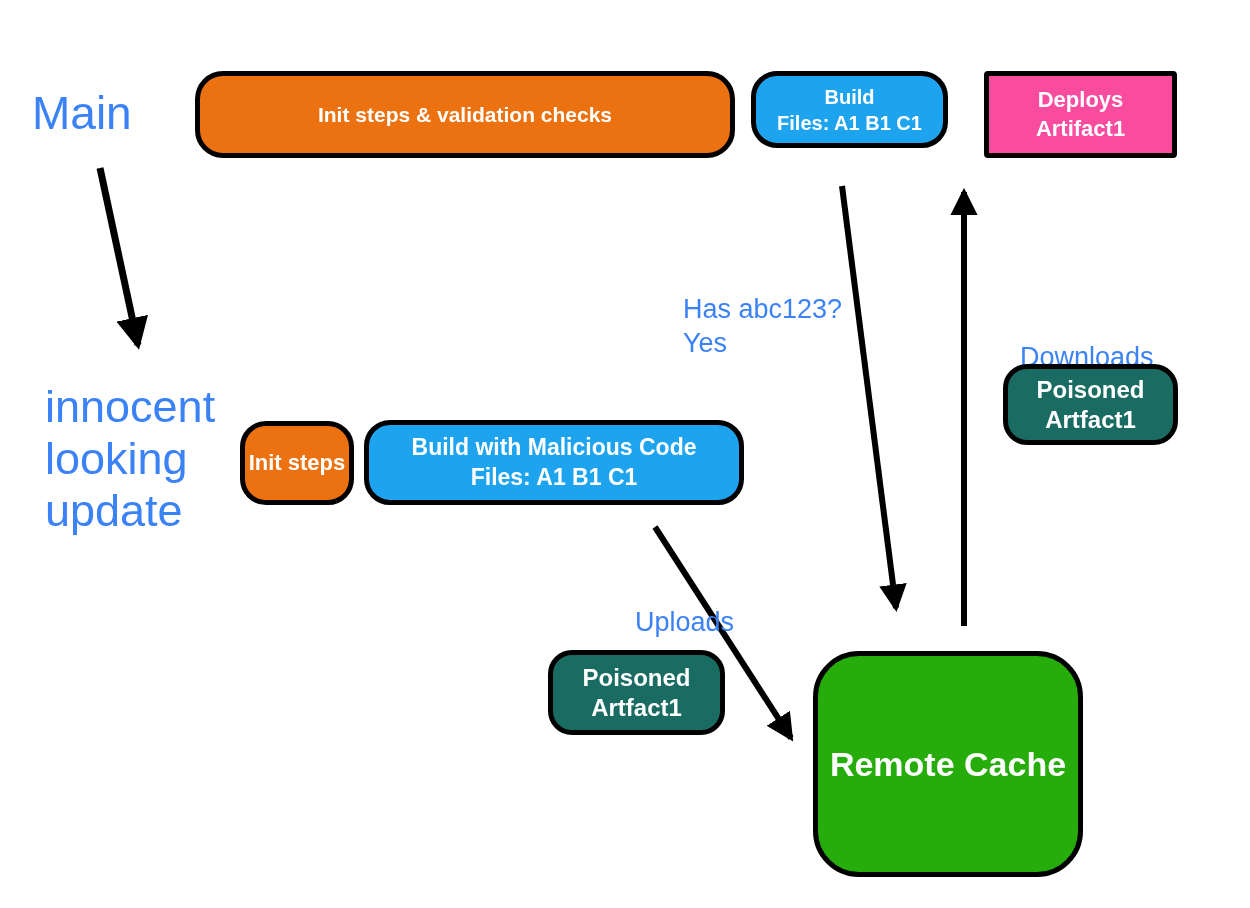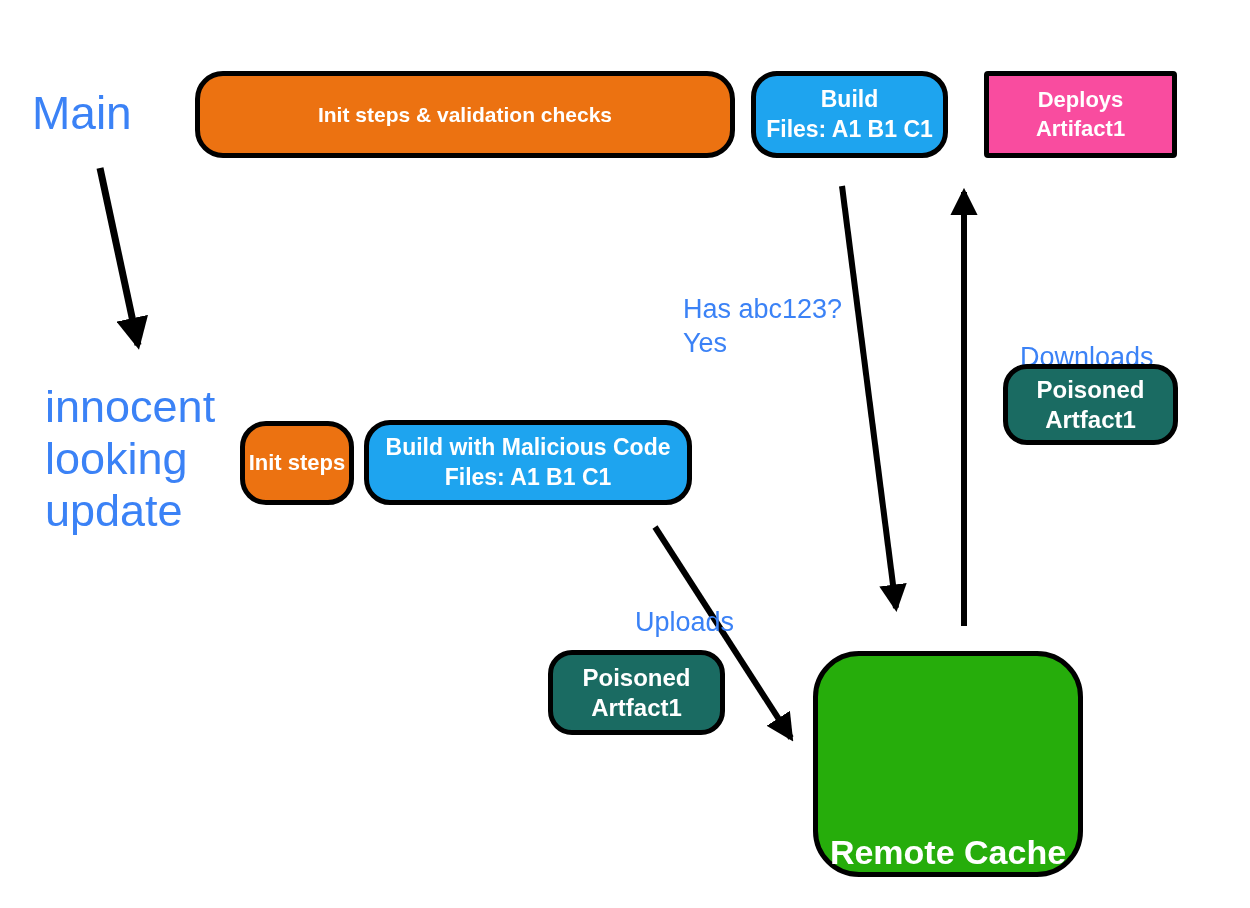--- a/index.html
+++ b/index.html
@@ -10,27 +10,27 @@
   .arrow-layer { position:absolute; left:0; top:0; width:1250px; height:908px; pointer-events:none; }
   .node {
     position:absolute; box-sizing:border-box; border:5px solid #000;
     color:#fff; font-weight:bold; text-align:center;
     display:flex; flex-direction:column; align-items:center; justify-content:center;
   }
   .node span { display:block; }
   .freetext { position:absolute; color:#3b82f6; }
 
   #node-init-validation { left:195px; top:71px;  width:540px; height:87px;  border-radius:28px; background:#EC7211; font-size:21px; }
-  #node-build           { left:751px; top:71px;  width:197px; height:87px;  border-radius:26px; background:#1EA4EF; font-size:23px; line-height:1.3; }
+  #node-build           { left:751px; top:71px;  width:197px; height:77px;  border-radius:26px; background:#1EA4EF; font-size:20px; line-height:1.3; }
   #node-deploys         { left:984px; top:71px;  width:193px; height:87px;  border-radius:4px; background:#F94C9F; font-size:22px; line-height:1.3; }
   #node-init-steps      { left:240px; top:421px; width:114px; height:84px;  border-radius:26px; background:#EC7211; font-size:22px; }
-  #node-build-malicious { left:364px; top:420px; width:328px; height:85px;  border-radius:26px; background:#1EA4EF; font-size:23px; line-height:1.3; }
+  #node-build-malicious { left:364px; top:420px; width:380px; height:85px;  border-radius:26px; background:#1EA4EF; font-size:23px; line-height:1.3; }
   #node-poisoned-downloaded { left:1003px; top:364px; width:175px; height:81px; border-radius:24px; background:#1A6B62; font-size:24px; line-height:1.25; }
   #node-poisoned-uploaded   { left:548px;  top:650px; width:177px; height:85px; border-radius:24px; background:#1A6B62; font-size:24px; line-height:1.25; }
-  #node-remote-cache    { left:813px; top:651px; width:270px; height:226px; border-radius:46px; background:#26AD0B; font-size:34px;justify-content:flex-end; }
+  #node-remote-cache    { left:813px; top:651px; width:270px; height:226px; border-radius:46px; background:#26AD0B; font-size:34px; }
 
   #label-main       { left:32px;   top:86px;  font-size:46px; }
   #label-innocent   { left:45px;   top:381px; width:218px; font-size:45px; line-height:1.15; }
   #label-has-hash   { left:683px;  top:293px; font-size:27px; line-height:1.25; }
   #label-downloads  { left:1020px; top:342px; font-size:27px; }
   #label-uploads    { left:587px;  top:607px; font-size:27px;margin-left:48px; }
 </style>
 </head>
 <body>
 

